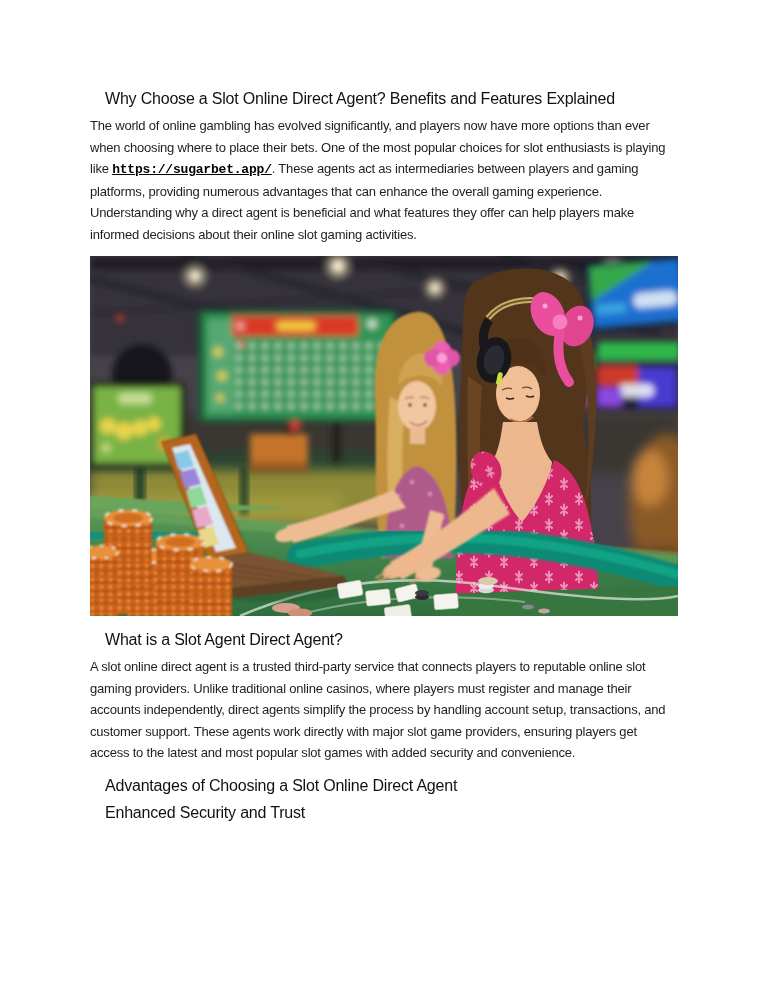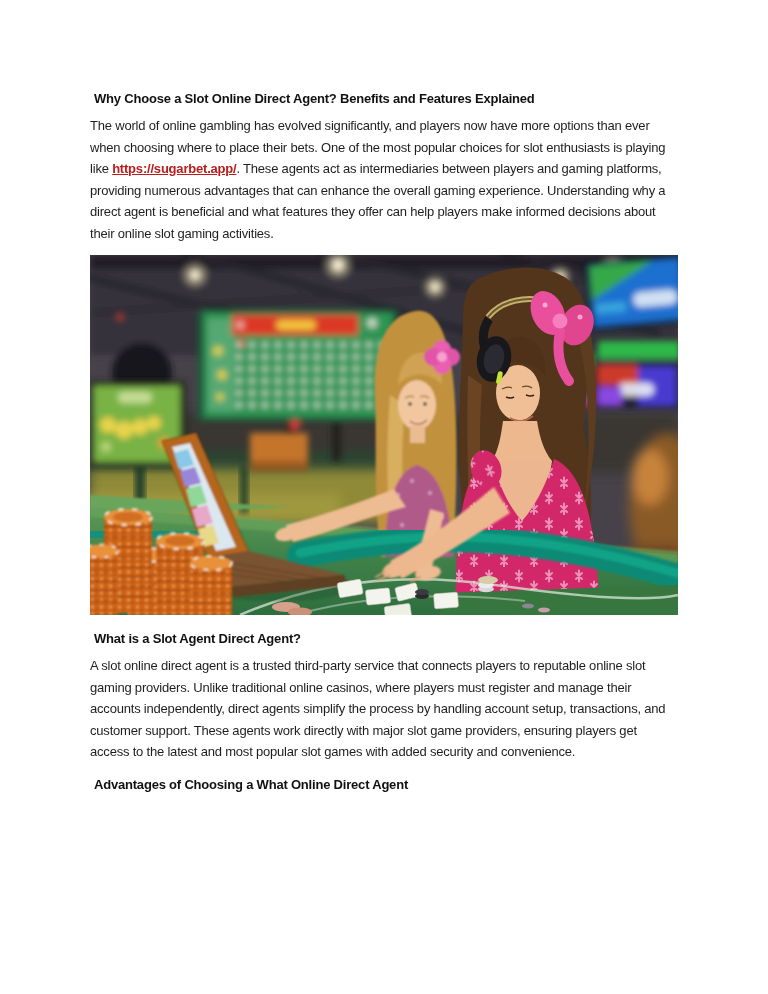--- a/index.html
+++ b/index.html
@@ -11,40 +11,41 @@
     background: #ffffff;
     overflow: hidden;
     font-family: "Liberation Sans", sans-serif;
     color: #1e1e1e;
   }
   .content {
     padding: 88px 90px 0 90px;
     width: 768px;
   }
   .doc-h {
-    font-size: 13px;
-    font-weight: 700;
+    font-size: 16px;
+    font-weight: 400;
     color: #111111;
     letter-spacing: -0.2px;
     line-height: 21px;
-    margin: 0 0 6px 4px;
+    margin: 0 0 6px 15px;
   }
   .doc-p {
     font-size: 13px;
     letter-spacing: -0.2px;
     line-height: 21.5px;
     margin: 0 0 11px 0;
     color: #1e1e1e;
     text-align: left;
   }
   .doc-link {
-    color: #b91c1c;
+    color: #000000;
     font-weight: 700;
     text-decoration: underline;
     cursor: pointer;
+    font-family: Liberation Mono, monospace;
   }
   figure.photo {
     width: 588px;
     height: 360px;
     margin: 2px 0 13px 0;
     overflow: hidden;
     background: #47424a;
   }
   figure.photo svg { display: block; }
 </style>
@@ -360,17 +361,18 @@
             <ellipse cx="10" cy="296" rx="18" ry="6.5" fill="#e8913a"></ellipse>
             <ellipse cx="10" cy="296" rx="18" ry="6.5" fill="none" stroke="#f5e8d0" stroke-width="2" stroke-dasharray="4 8" opacity="0.9"></ellipse>
           </g>
         </g>
       </svg>
     </figure>
 
     <h2 class="doc-h">What is a Slot Agent Direct Agent?</h2>
     <p class="doc-p">A slot online direct agent is a trusted third-party service that connects players to reputable online slot gaming providers. Unlike traditional online casinos, where players must register and manage their accounts independently, direct agents simplify the process by handling account setup, transactions, and customer support. These agents work directly with major slot game providers, ensuring players get access to the latest and most popular slot games with added security and convenience.</p>
 
-    <h2 class="doc-h">Advantages of Choosing a What Online Direct Agent</h2>
-
+    <h2 class="doc-h">Advantages of Choosing a Slot Online Direct Agent</h2>
+
+    <h2 class="doc-h">Enhanced Security and Trust</h2>
 
   </div>
 </div>
 
 </body></html>

